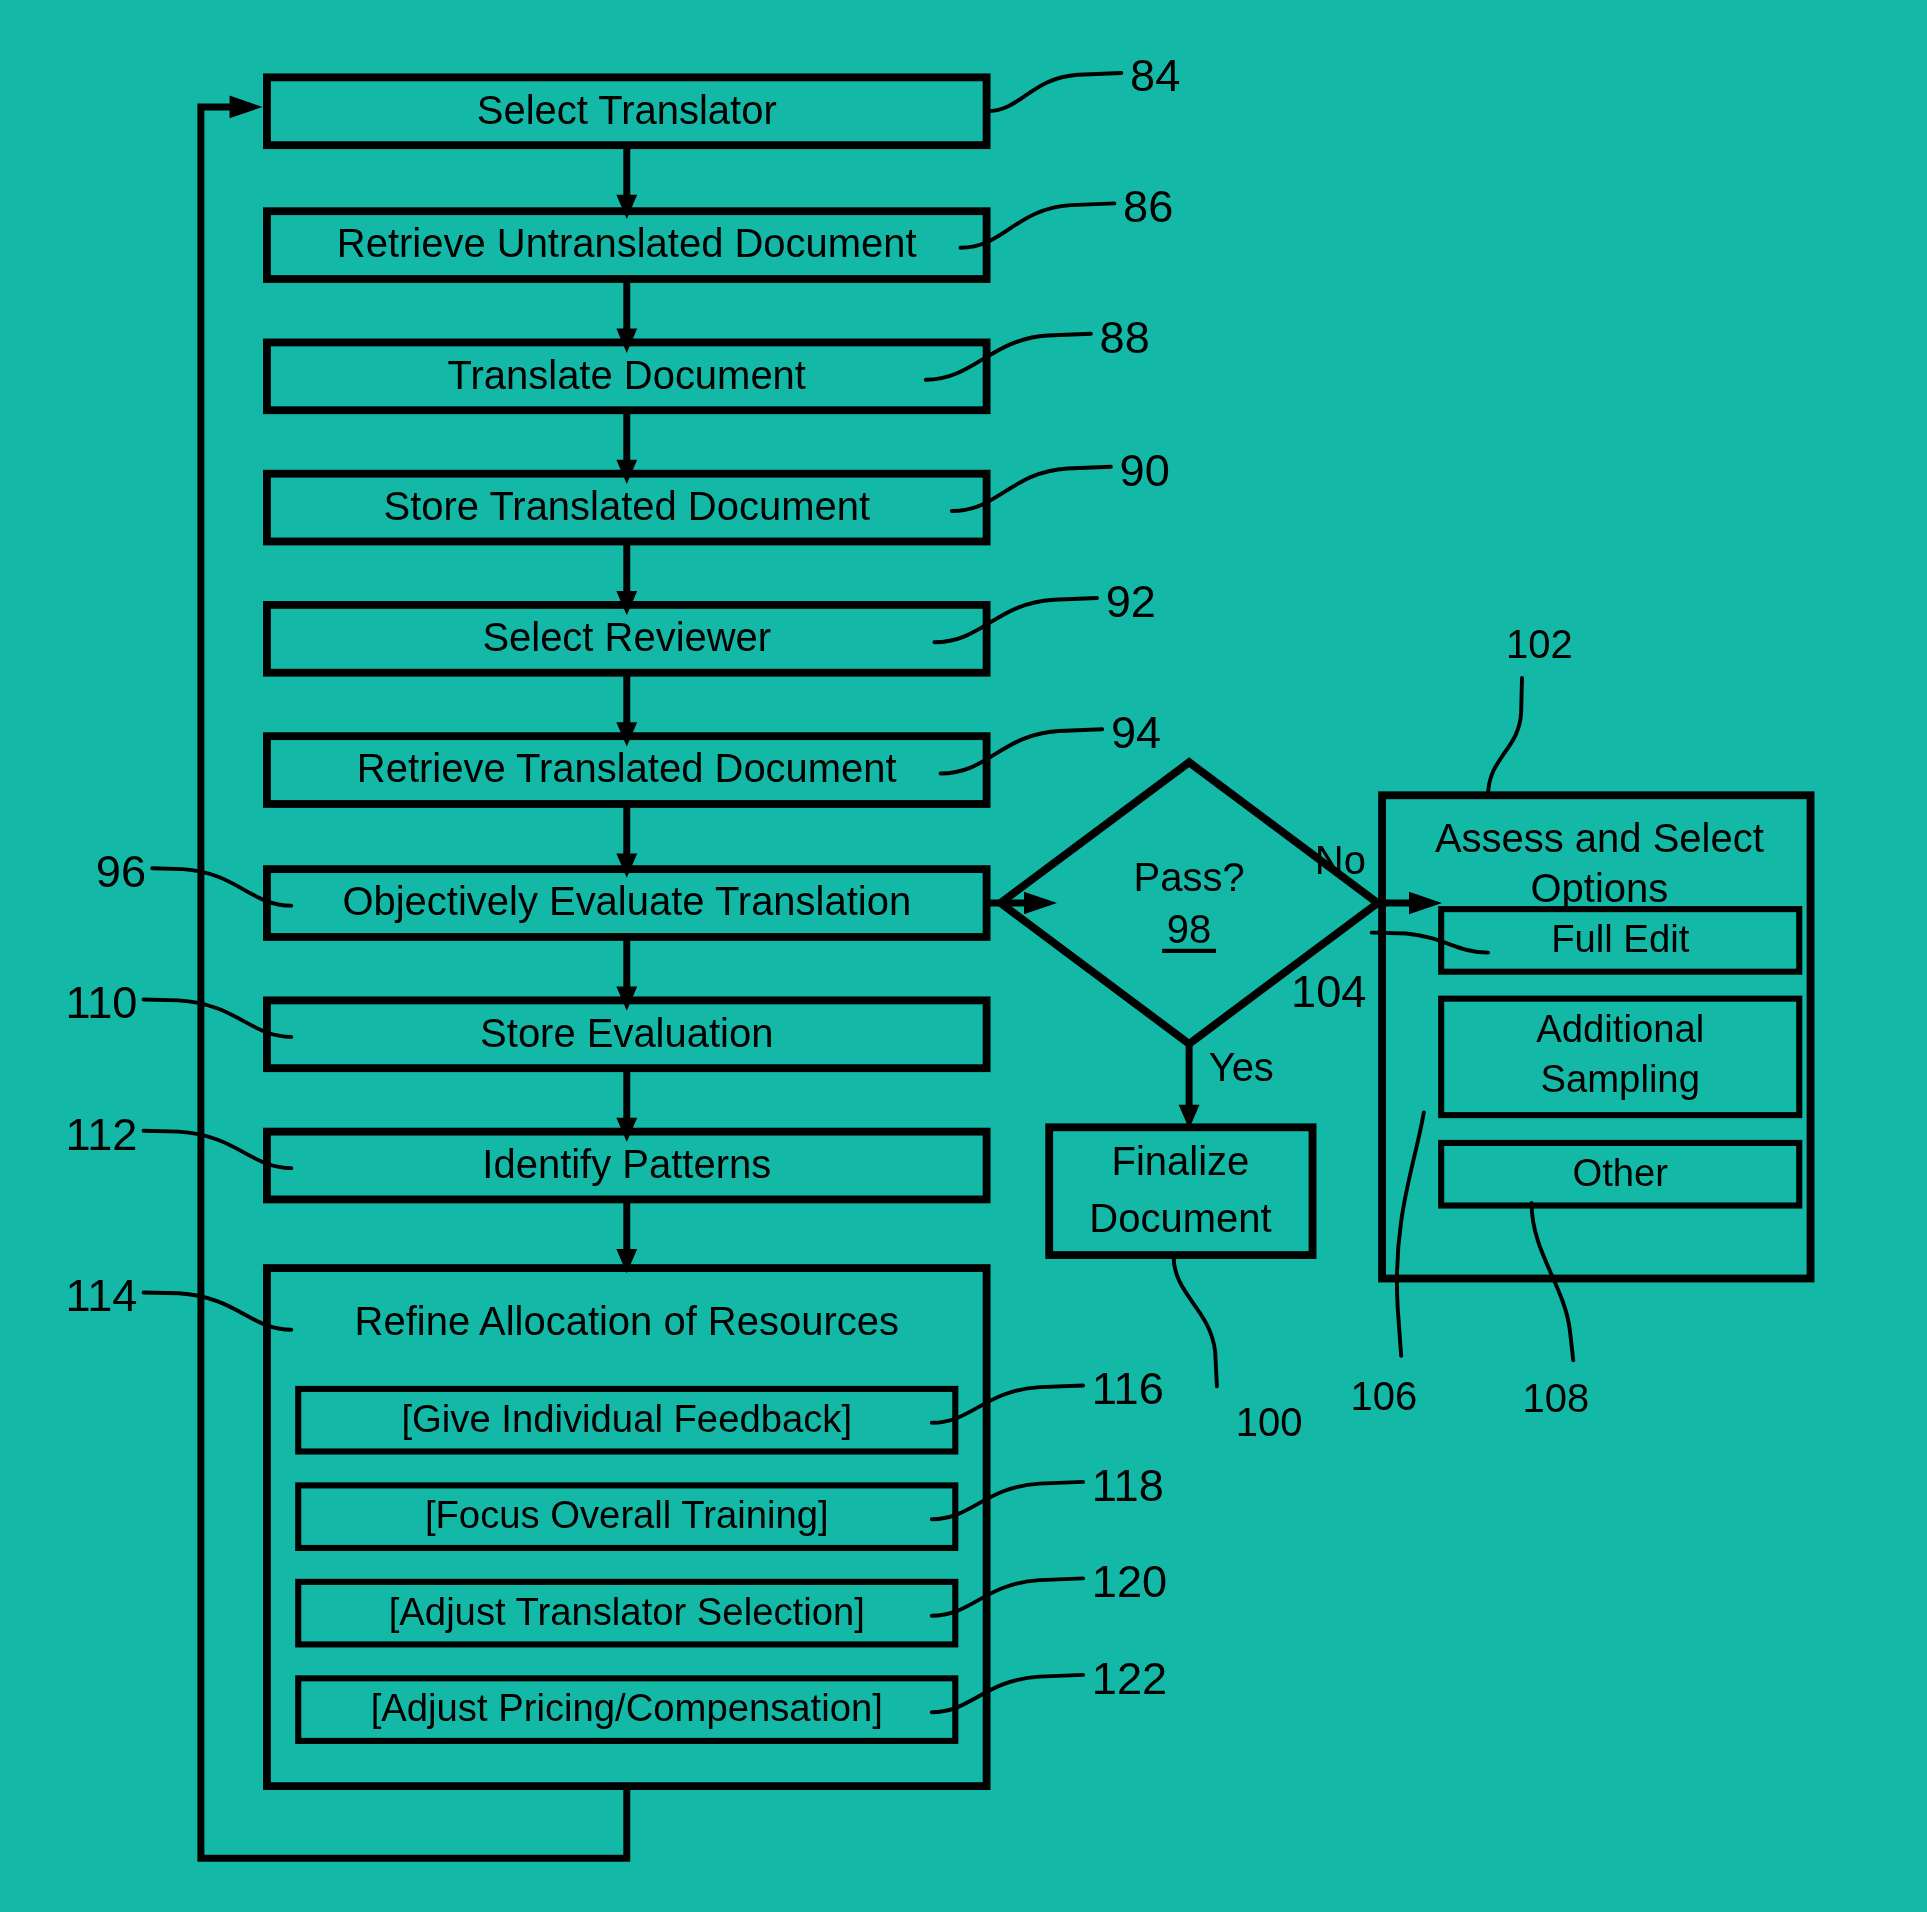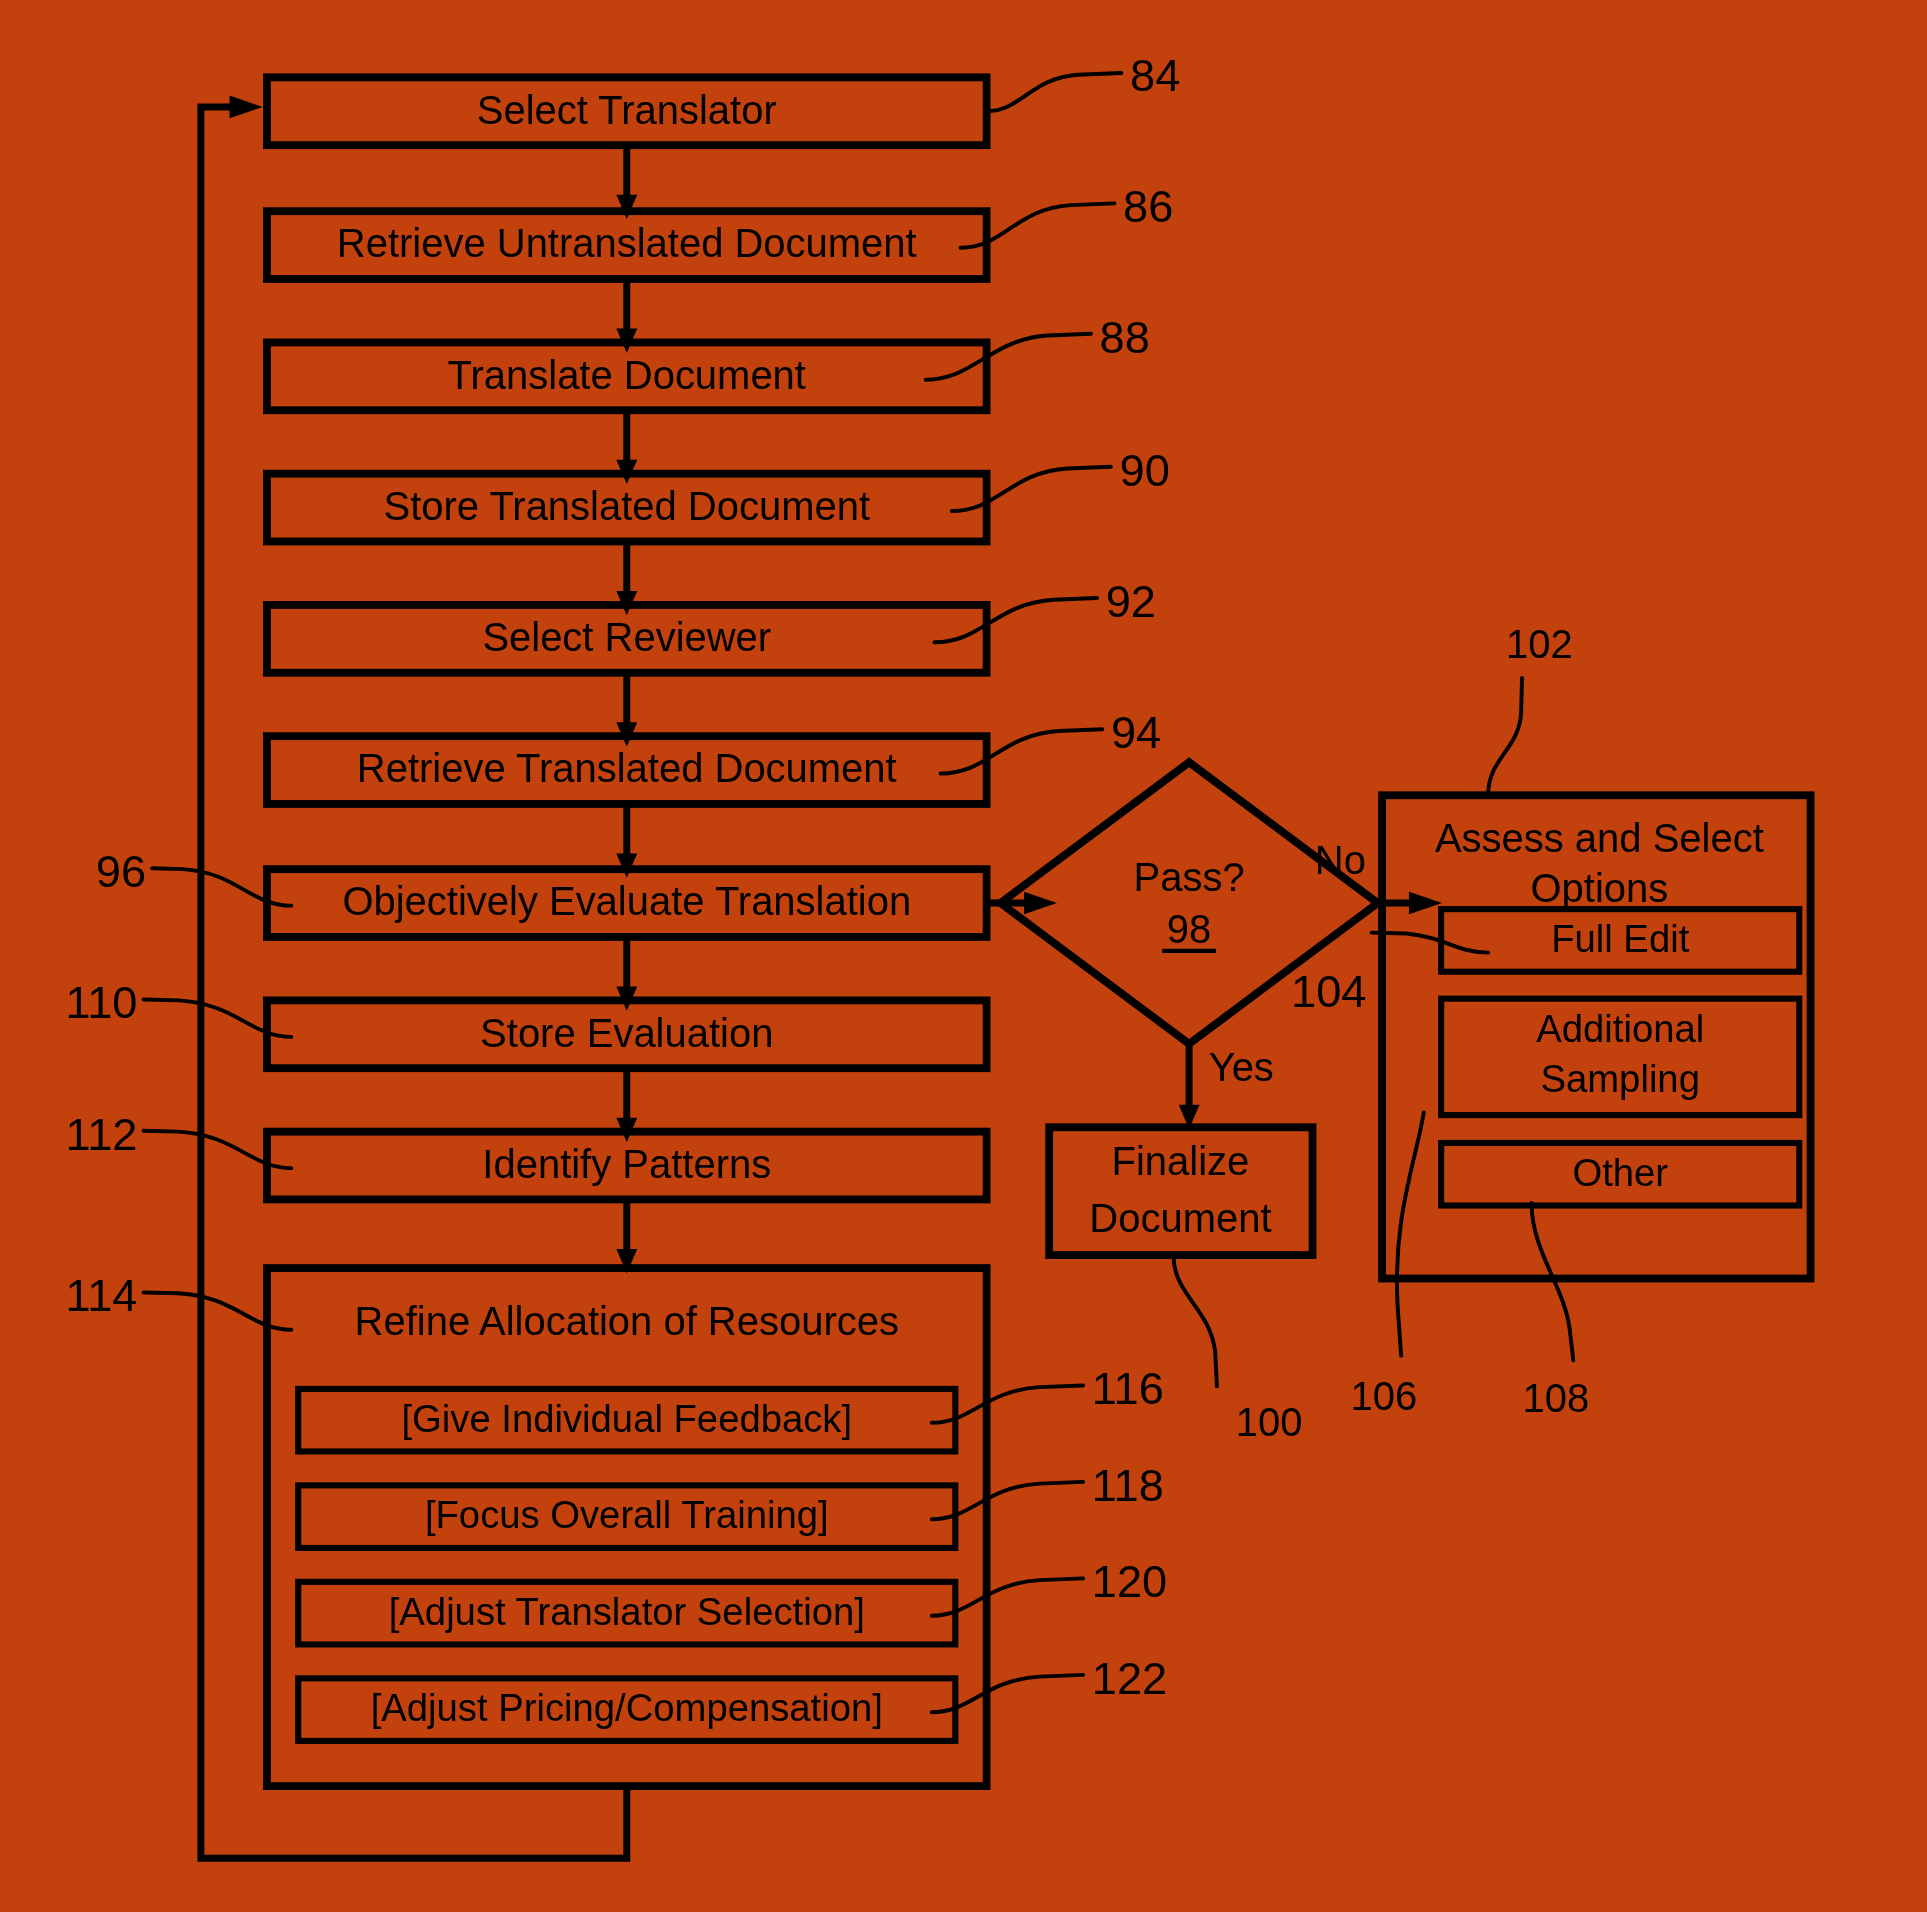--- a/index.html
+++ b/index.html
@@ -4,21 +4,21 @@
 <style>
   html, body {
     margin: 0;
     padding: 0;
     background: #ffffff;
   }
   #page {
     position: relative;
     width: 1928px;
     height: 1913px;
-    background: #c2410c;
+    background: #14b8a6;
     font-family: "Liberation Sans", sans-serif;
   }
   svg#diagram {
     position: absolute;
     top: 0; left: 0;
     width: 1928px;
     height: 1913px;
     display: block;
   }
   .box-fill { fill: #ffffff; }

